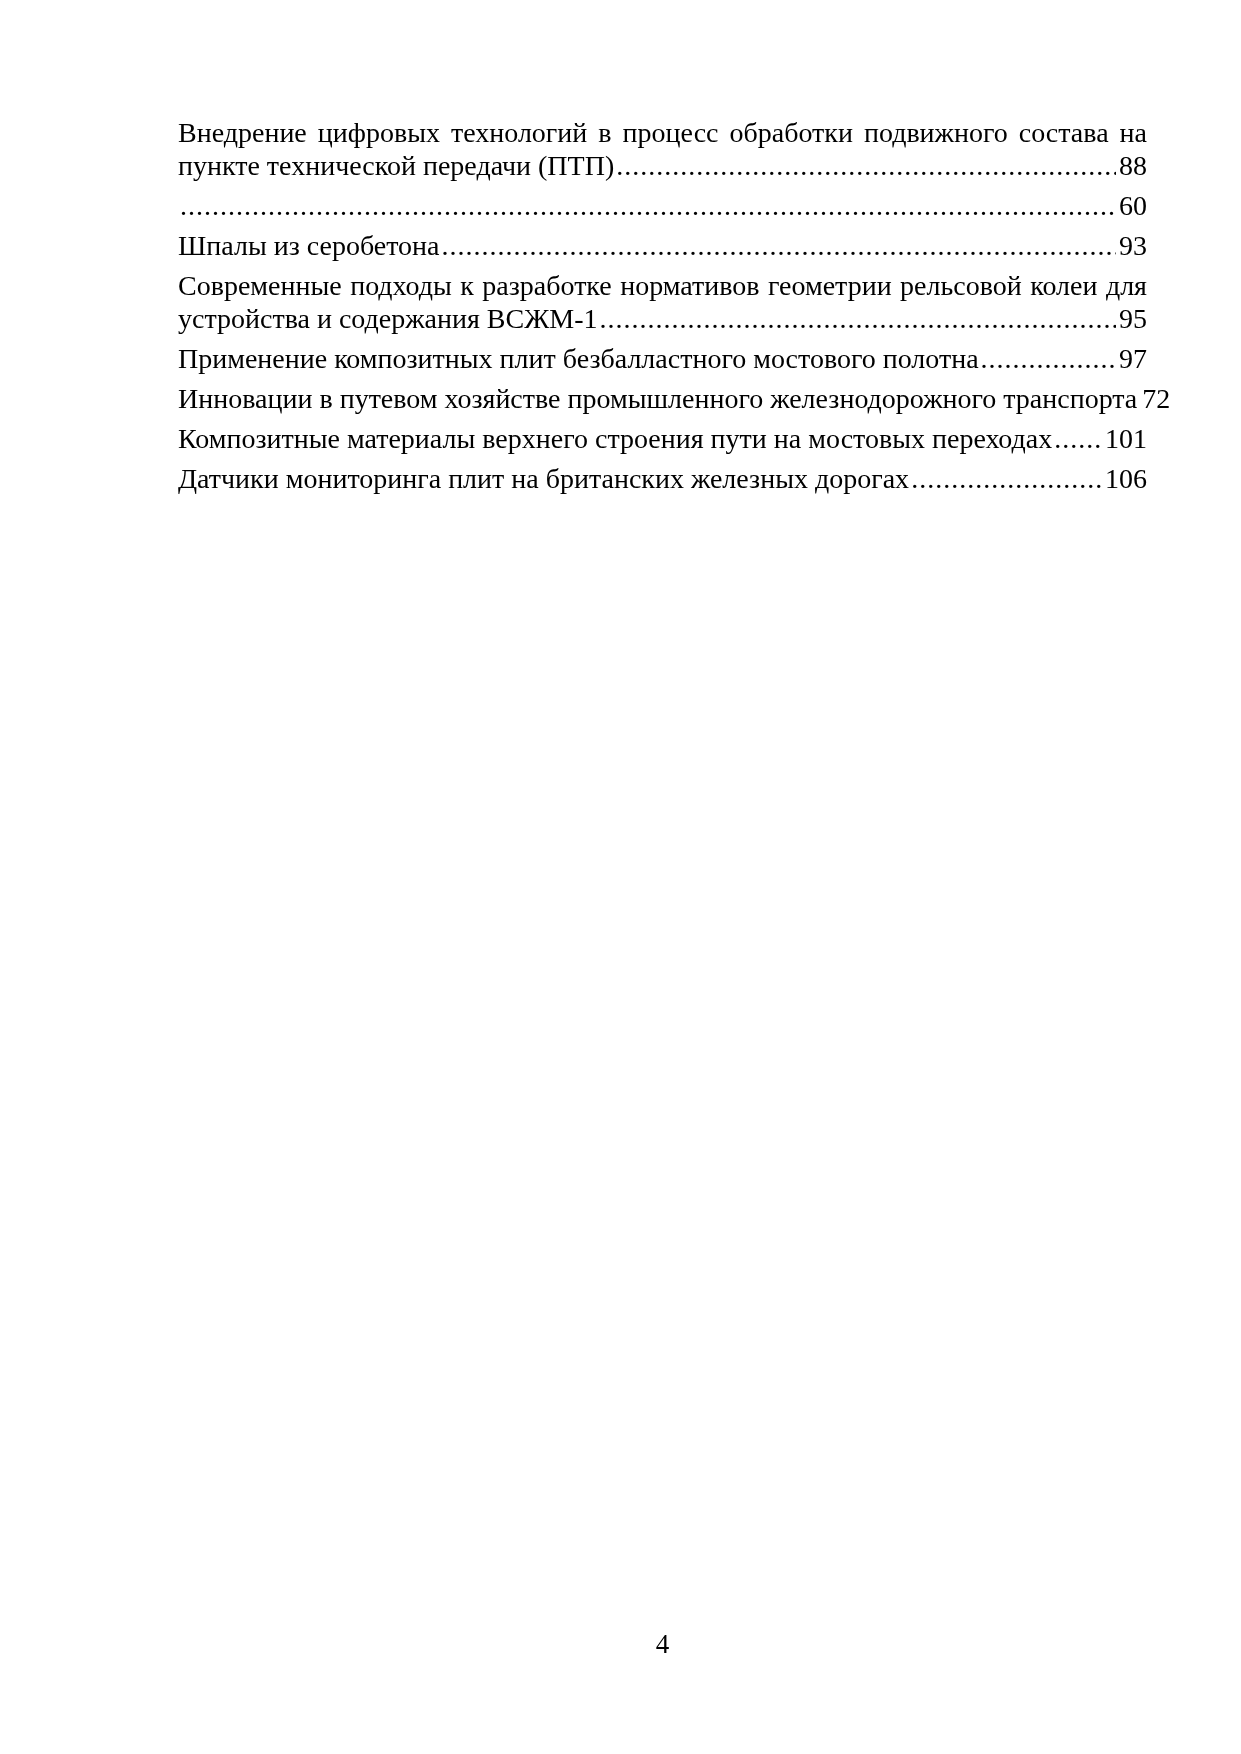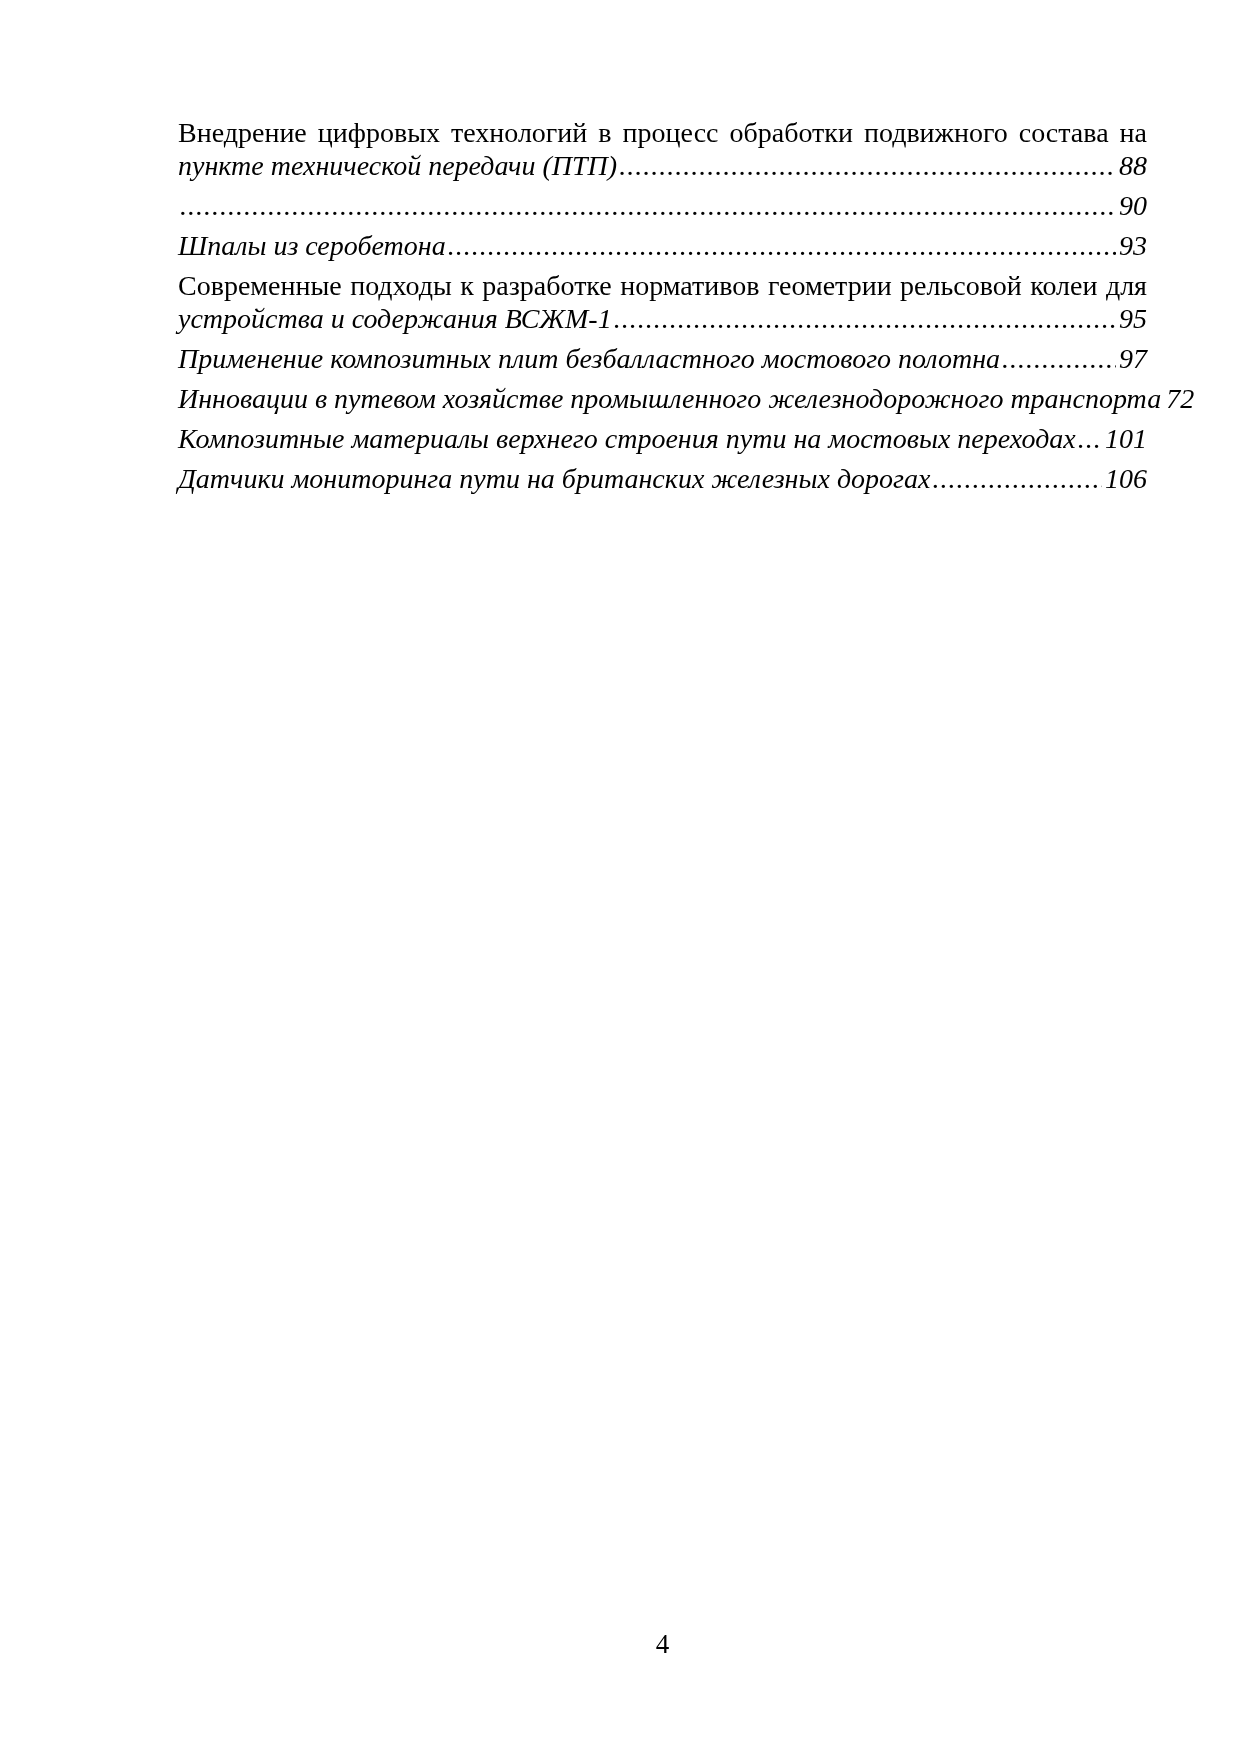--- a/index.html
+++ b/index.html
@@ -29,21 +29,20 @@
   .toc-line-justify {
     text-align: justify;
     text-align-last: justify;
     text-justify: inter-word;
     white-space: normal;
   }
   .toc-line-last {
     display: flex;
     align-items: baseline;
     width: 100%;
-    font-style: italic;
   }
   .toc-text {
     flex: 0 0 auto;
     white-space: pre;
   }
   .toc-dots {
     flex: 1 1 0;
     min-width: 0;
     overflow: hidden;
     white-space: nowrap;
@@ -80,21 +79,21 @@
       <div class="toc-line-last">
         <span class="toc-text">пункте технической передачи (ПТП)</span>
         <span class="toc-dots"></span>
         <span class="toc-page">88</span>
       </div>
     </div>
 
     <div class="toc-entry">
       <div class="toc-line-last">
         <span class="toc-dots"></span>
-        <span class="toc-page">90</span>
+        <span class="toc-page">60</span>
       </div>
     </div>
 
     <div class="toc-entry">
       <div class="toc-line-last">
         <span class="toc-text">Шпалы из серобетона</span>
         <span class="toc-dots"></span>
         <span class="toc-page">93</span>
       </div>
     </div>
@@ -128,21 +127,21 @@
       <div class="toc-line-last">
         <span class="toc-text">Композитные материалы верхнего строения пути на мостовых переходах</span>
         <span class="toc-dots"></span>
         <span class="toc-page">101</span>
       </div>
     </div>
 
 
     <div class="toc-entry">
       <div class="toc-line-last">
-        <span class="toc-text">Датчики мониторинга пути на британских железных дорогах</span>
+        <span class="toc-text">Датчики мониторинга плит на британских железных дорогах</span>
         <span class="toc-dots"></span>
         <span class="toc-page">106</span>
       </div>
     </div>
 
   </main>
 
   <footer class="page-footer">
     <span>4</span>
   </footer>

